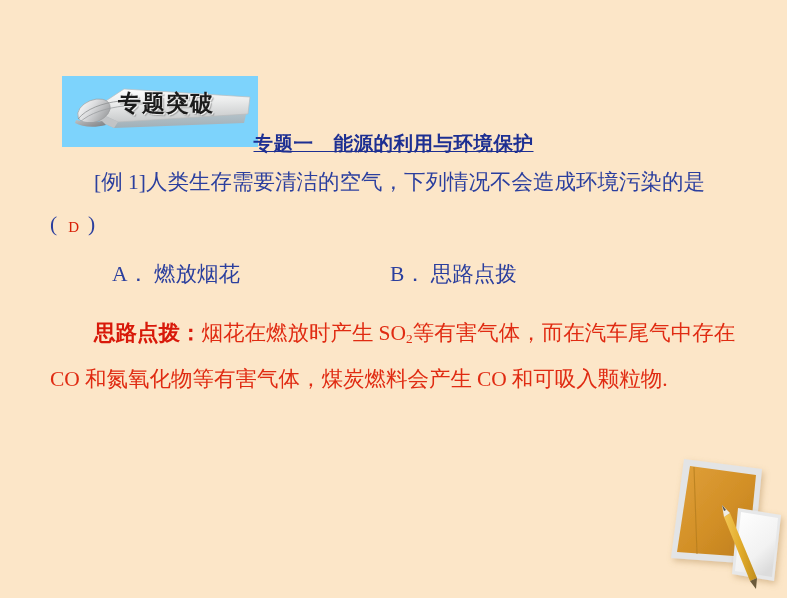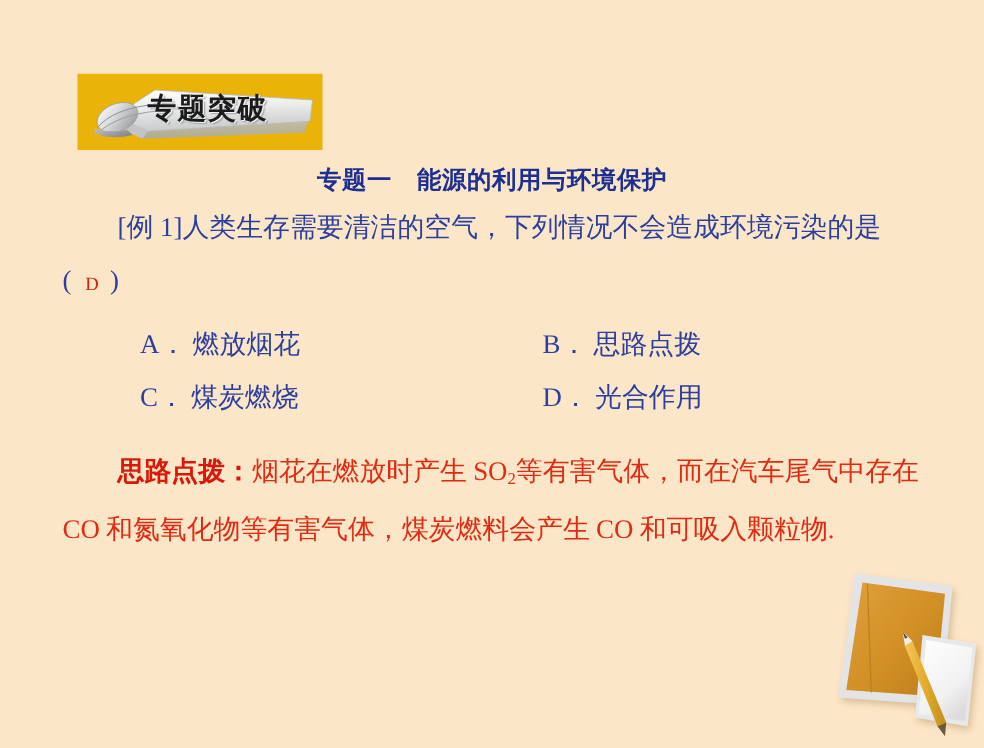--- a/index.html
+++ b/index.html
@@ -12,24 +12,24 @@
     background: #fce6c8;
     font-family: "Liberation Serif", "DejaVu Serif", serif;
     overflow: hidden;
     position: relative;
   }
 
   
   .banner {
     position: absolute;
     left: 62px;
-    top: 59px;
+    top: 76px;
     width: 196px;
-    height: 61px;
-    background: #eab308;
+    height: 71px;
+    background: #7dd3fc;
     overflow: hidden;
   }
   .banner-svg {
     position: absolute;
     left: 0;
     top: 0;
   }
   .banner-title {
     position: absolute;
     left: 56px;
@@ -56,20 +56,21 @@
   .section-title {
     text-align: center;
     font-family: "DejaVu Sans", "Liberation Sans", sans-serif;
     font-weight: bold;
     font-size: 19.5px;
     color: #1d2f92;
     letter-spacing: 0.5px;
     margin: 0 0 4px 0;
     padding: 0;
     white-space: pre;
+    text-decoration: underline;
   }
 
   .q-block {
     color: #2b3f9e;
     font-size: 21.5px;
     line-height: 42px;
     padding: 0 48px 0 50px;
     text-indent: 44px;
     margin: 0;
   }
@@ -84,21 +85,20 @@
 
   .options {
     margin: 6px 0 0 0;
     padding: 0 0 0 112px;
     color: #2b3f9e;
     font-size: 21.5px;
     line-height: 43px;
   }
   .opt-row {
     display: flex;
-    gap: 44px;
   }
   .opt {
     width: 278px;
     white-space: nowrap;
   }
   .opt .lbl {
     letter-spacing: 0px;
   }
 
   .tip-block {
@@ -172,24 +172,20 @@
 <div class="content">
 
   <div class="section-title">专题一　能源的利用与环境保护</div>
 
   <p class="q-block"><span>[例 1]</span><span>人类生存需要清洁的空气，下列情况不会造成环境污染的是(</span><span class="ans">D</span><span>)</span></p>
 
   <div class="options">
     <div class="opt-row">
       <div class="opt"><span class="lbl">A．</span><span class="sp"></span><span>燃放烟花</span></div>
       <div class="opt"><span class="lbl">B．</span><span class="sp"></span><span>思路点拨</span></div>
-    </div>
-    <div class="opt-row">
-      <div class="opt"><span class="lbl">C．</span><span class="sp"></span><span>煤炭燃烧</span></div>
-      <div class="opt"><span class="lbl">D．</span><span class="sp"></span><span>光合作用</span></div>
     </div>
   </div>
 
   <p class="tip-block"><span class="tip-head">思路点拨：</span><span>烟花在燃放时产生</span><span class="sp"></span><span><span>SO</span><sub>2</sub></span><span>等有害气体，而在汽车尾气中存在</span><span class="sp"></span><span>CO</span><span class="sp"></span><span>和氮氧化物等有害气体，煤炭燃料会产生</span><span class="sp"></span><span>CO</span><span class="sp"></span><span>和可吸入颗粒物.</span></p>
 
 </div>
 
 <svg class="corner-art" viewBox="0 0 147 151">
   <defs>
     <linearGradient id="gCover" x1="0" y1="0" x2="1" y2="1">

